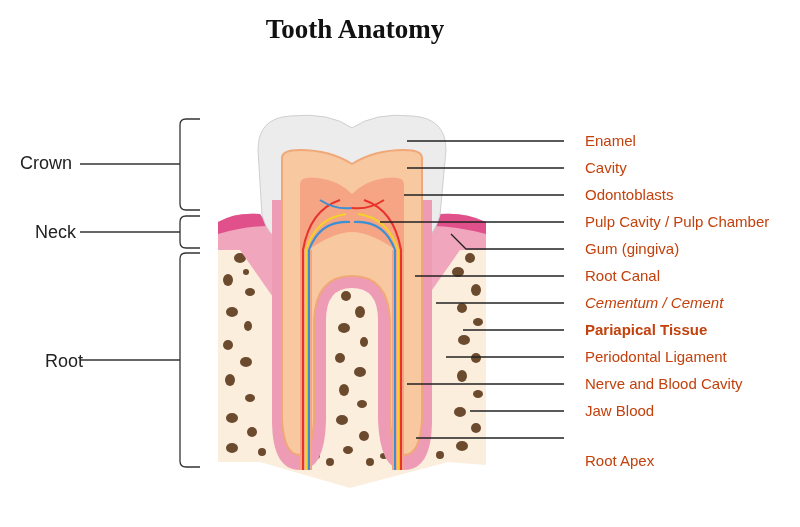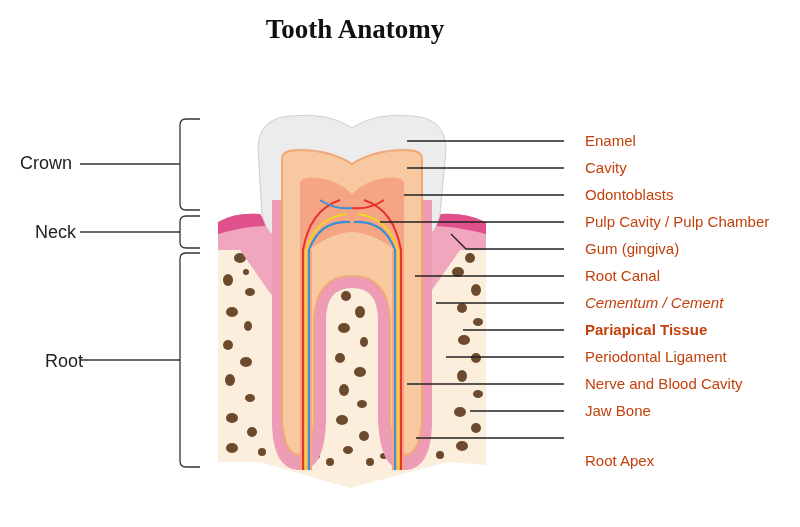--- a/index.html
+++ b/index.html
@@ -122,14 +122,14 @@
 <div class="part-label" style="top:132px;">Enamel</div>
 <div class="part-label" style="top:159px;">Cavity</div>
 <div class="part-label" style="top:186px;">Odontoblasts</div>
 <div class="part-label" style="top:213px;">Pulp Cavity / Pulp Chamber</div>
 <div class="part-label" style="top:240px;">Gum (gingiva)</div>
 <div class="part-label" style="top:267px;">Root Canal</div>
 <div class="part-label" style="top:294px;font-style:italic;">Cementum / Cement</div>
 <div class="part-label" style="top:321px;font-weight:bold;">Pariapical Tissue</div>
 <div class="part-label" style="top:348px;">Periodontal Ligament</div>
 <div class="part-label" style="top:375px;">Nerve and Blood Cavity</div>
-<div class="part-label" style="top:402px;">Jaw Bone</div>
+<div class="part-label" style="top:402px;">Jaw Blood</div>
 <div class="part-label" style="top:429px;margin-top:23px;">Root Apex</div>
 
 </body></html>

